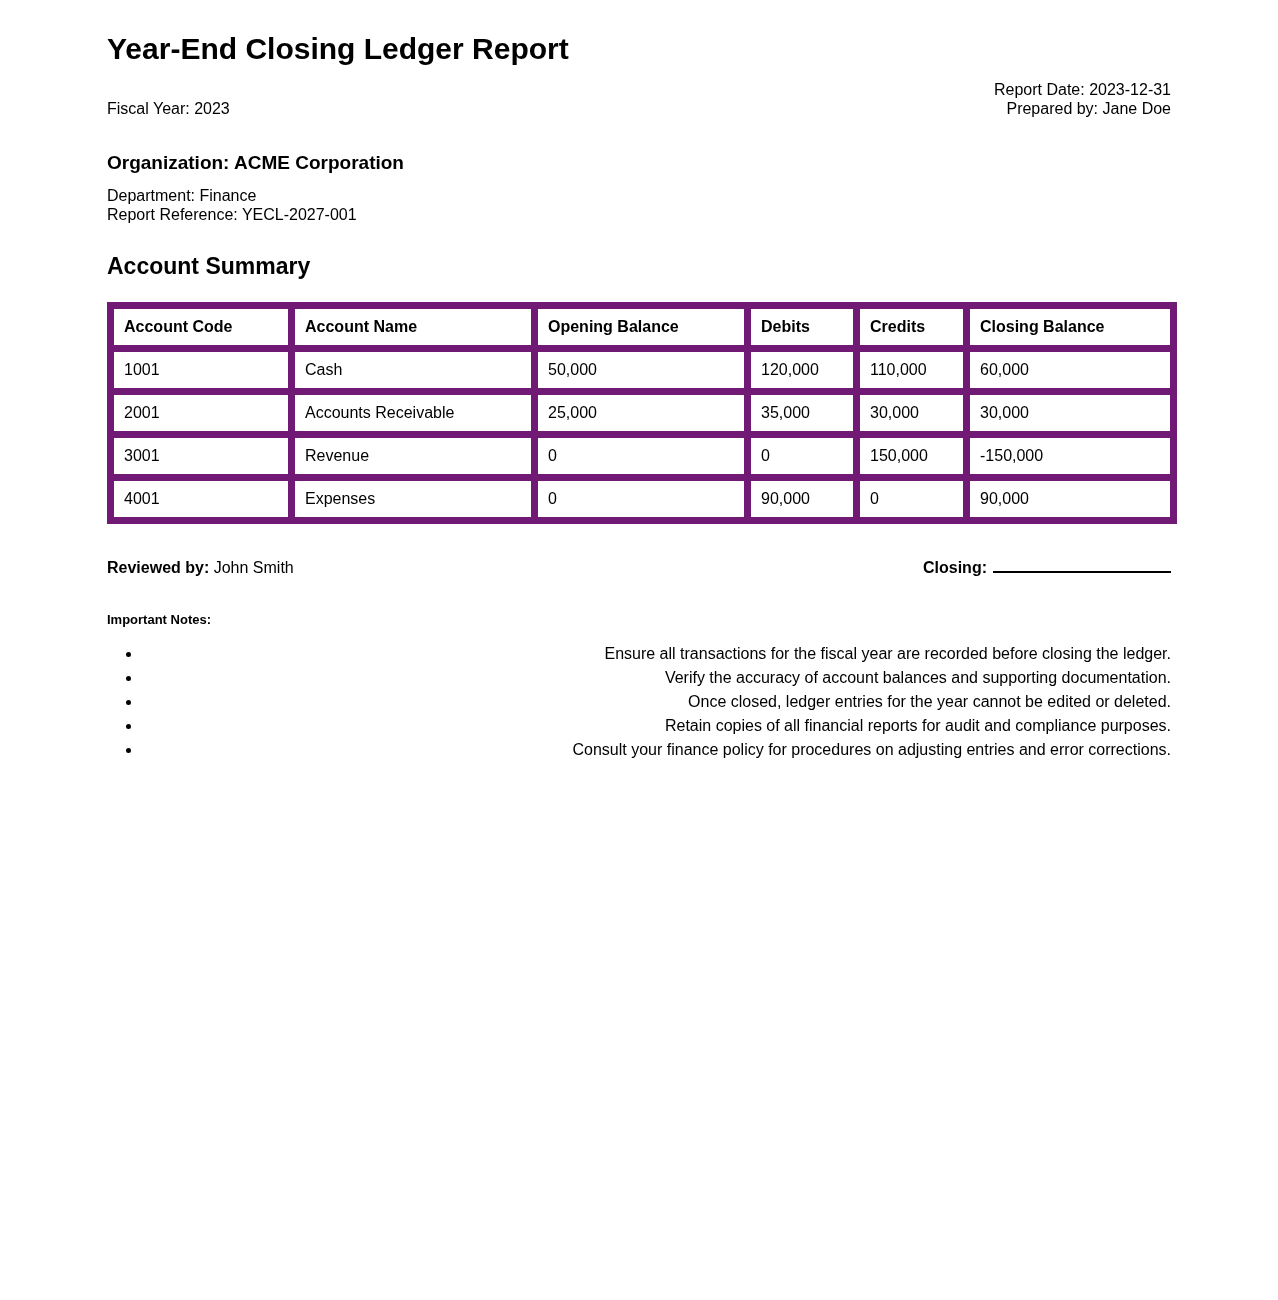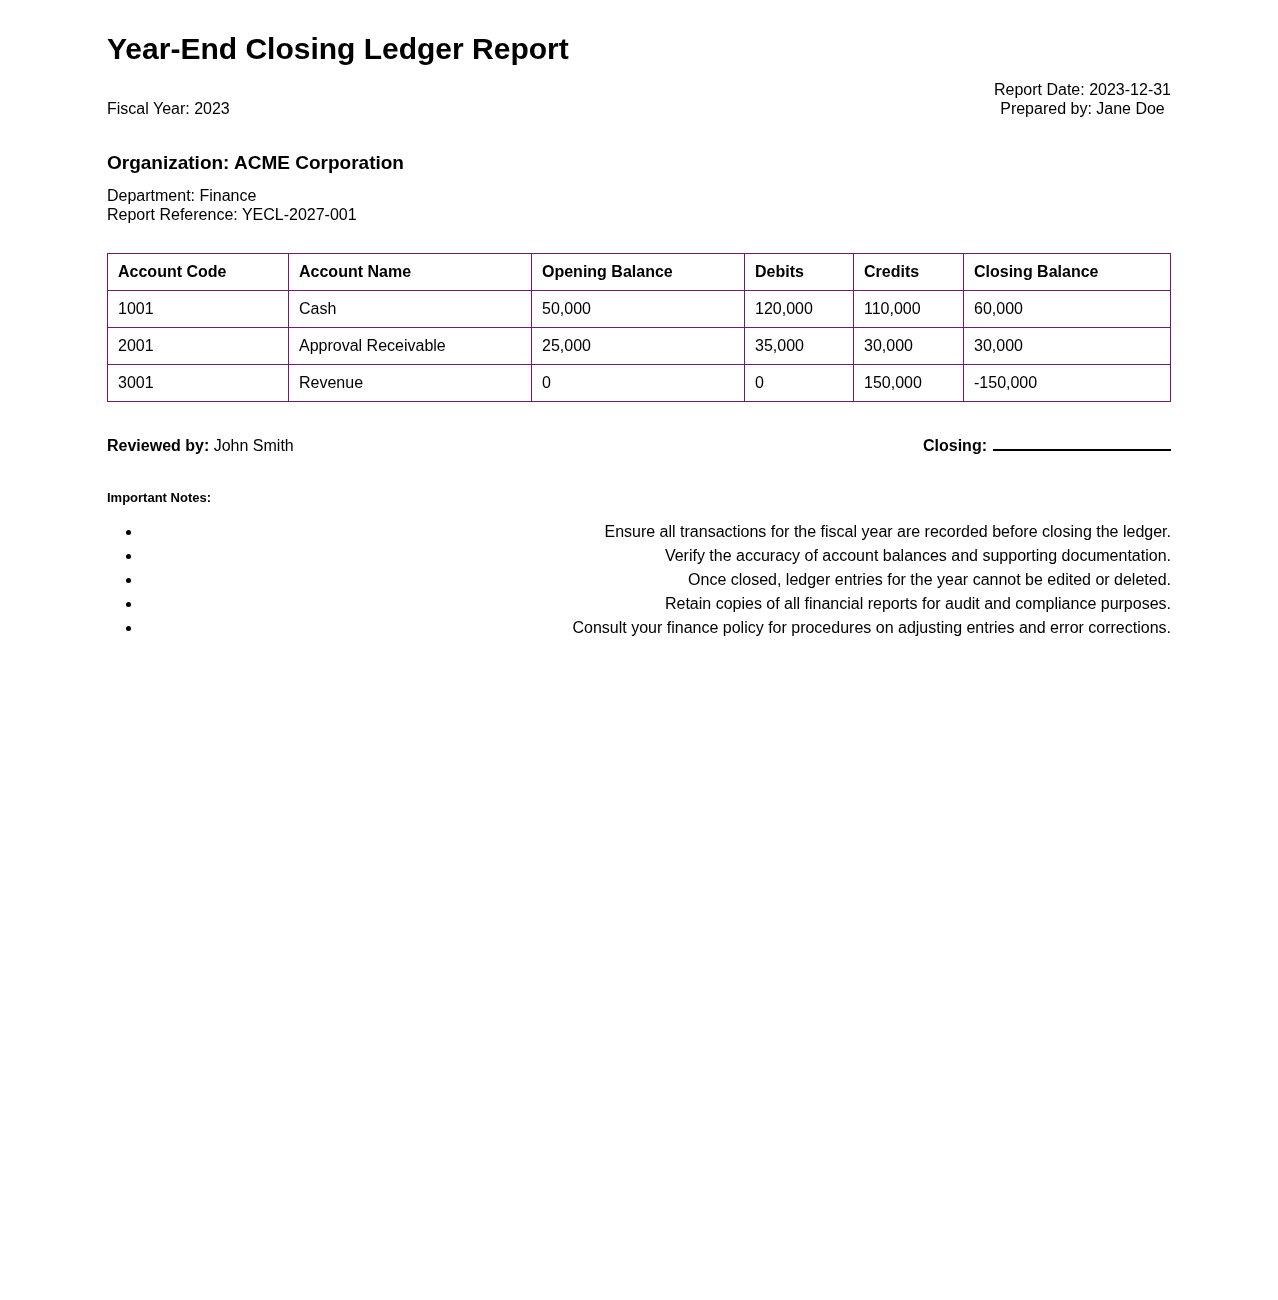--- a/index.html
+++ b/index.html
@@ -24,21 +24,21 @@
   }
   .meta-row {
     display: flex;
     justify-content: space-between;
     align-items: flex-end;
     font-size: 16px;
     line-height: 19px;
     margin-bottom: 34px;
   }
   .meta-right {
-    text-align: center;
+    text-align: right;
   }
   h2.org-heading {
     font-size: 19px;
     line-height: 22px;
     font-weight: bold;
     margin: 0 0 12px 0;
   }
   .dept-block {
     font-size: 16px;
     line-height: 19px;
@@ -50,21 +50,21 @@
     font-weight: bold;
     margin: 0 0 22px 0;
   }
   table.ledger {
     width: 100%;
     border-collapse: collapse;
     table-layout: fixed;
     font-size: 16px;
   }
   table.ledger th, table.ledger td {
-    border: 1px solid #701a75;
+    border: 7px solid #701a75;
     padding: 9px 10px;
     text-align: left;
     vertical-align: middle;
     background: #ffffff;
     overflow: hidden;
     white-space: nowrap;
   }
   table.ledger th { font-weight: bold; }
   table.ledger .bold { font-weight: bold; }
   .signoff-row {
@@ -116,20 +116,21 @@
     </div>
   </div>
 
   <h2 class="org-heading">Organization: ACME Corporation</h2>
 
   <div class="dept-block">
     <div>Department: Finance</div>
     <div>Report Reference: YECL-2027-001</div>
   </div>
 
+  <h2 class="section-heading">Account Summary</h2>
 
   <table class="ledger">
     <colgroup>
       <col style="width:181px">
       <col style="width:243px">
       <col style="width:213px">
       <col style="width:109px">
       <col style="width:110px">
       <col style="width:207px">
     </colgroup>
@@ -147,33 +148,41 @@
       <tr>
         <td>1001</td>
         <td>Cash</td>
         <td>50,000</td>
         <td>120,000</td>
         <td>110,000</td>
         <td>60,000</td>
       </tr>
       <tr>
         <td>2001</td>
-        <td>Approval Receivable</td>
+        <td>Accounts Receivable</td>
         <td>25,000</td>
         <td>35,000</td>
         <td>30,000</td>
         <td>30,000</td>
       </tr>
       <tr>
         <td>3001</td>
         <td>Revenue</td>
         <td>0</td>
         <td>0</td>
         <td>150,000</td>
         <td>-150,000</td>
+      </tr>
+      <tr>
+        <td>4001</td>
+        <td>Expenses</td>
+        <td>0</td>
+        <td>90,000</td>
+        <td>0</td>
+        <td>90,000</td>
       </tr>
     </tbody>
   </table>
 
   <div class="signoff-row">
     <div>
       <span class="label-bold">Reviewed by:</span>
       <span>John Smith</span>
     </div>
     <div>

